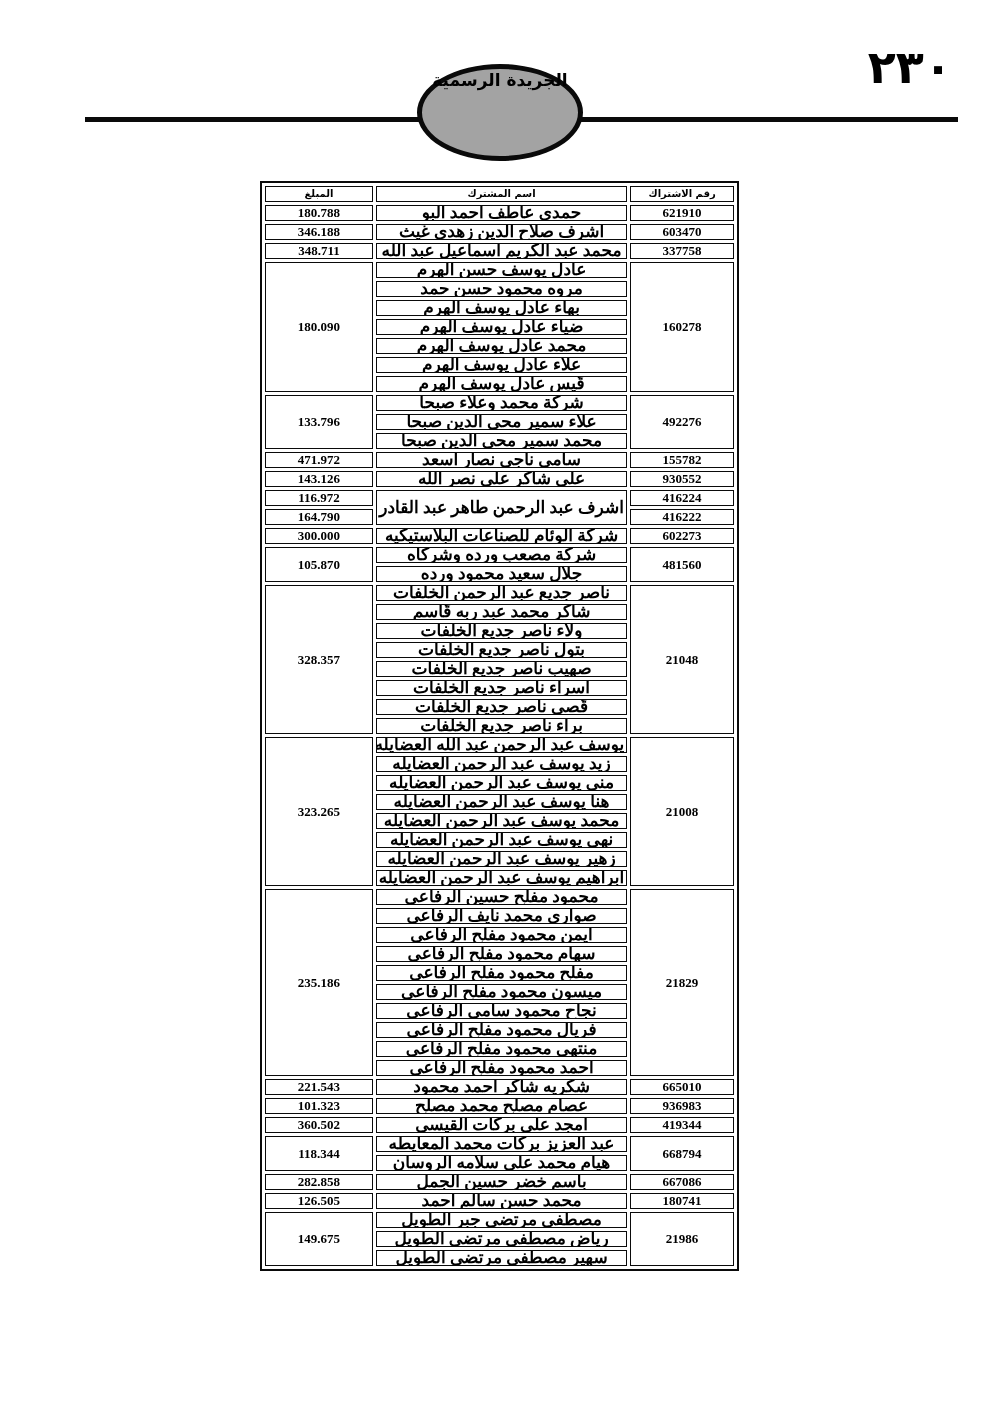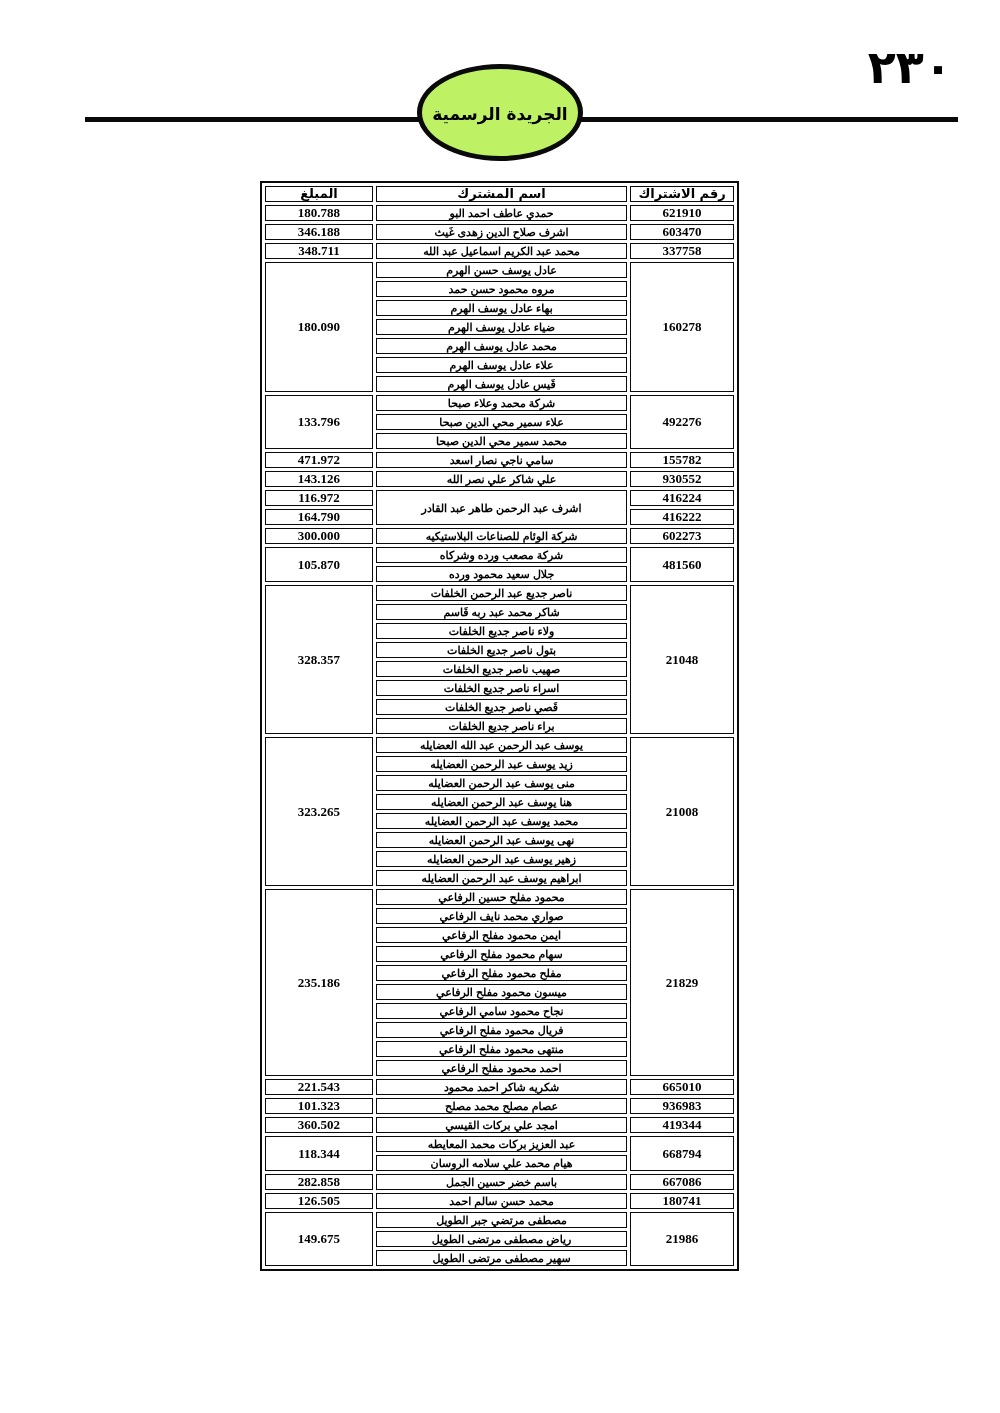--- a/index.html
+++ b/index.html
@@ -16,22 +16,22 @@
     position:absolute;top:117px;left:85px;width:873px;height:5px;
     background:#0a0a0a;
   }
   .page-num{
     position:absolute;top:44px;right:48px;
     font-size:46px;font-weight:bold;line-height:1;
     font-family:"DejaVu Sans",sans-serif;
   }
   .oval{
     position:absolute;left:417px;top:64px;width:166px;height:97px;
-    background:#bef264;border:5px solid #0a0a0a;border-radius:50%;
-    display:flex;align-items:center;justify-content:center;
+    background:#a3a3a3;border:5px solid #0a0a0a;border-radius:50%;
+    display:flex;justify-content:center;
     z-index:2;box-sizing:border-box;
   }
   .oval span{
     font-size:17px;font-weight:bold;direction:rtl;
     transform:translateY(1px);
   }
   
   .tbl-wrap{
     position:absolute;left:260px;top:181px;width:479px;
   }
@@ -51,26 +51,26 @@
     text-align:center;
     vertical-align:middle;
     padding:0 2px;
     height:14px;
     line-height:14px;
     overflow:hidden;
     white-space:nowrap;
     background:#fff;
   }
   th{
-    font-size:13px;font-weight:bold;
+    font-size:10px;font-weight:bold;
     font-family:"DejaVu Sans",sans-serif;
   }
   td.name{
-    font-size:11px;font-weight:bold;
-    font-family:Liberation Sans, sans-serif;
+    font-size:17px;font-weight:bold;
+    font-family:Liberation Serif, serif;
   }
   td.figure{
     font-size:13px;font-weight:bold;
     font-family:"Liberation Serif",serif;
     direction:ltr;
   }
 </style>
 </head>
 <body>
 

